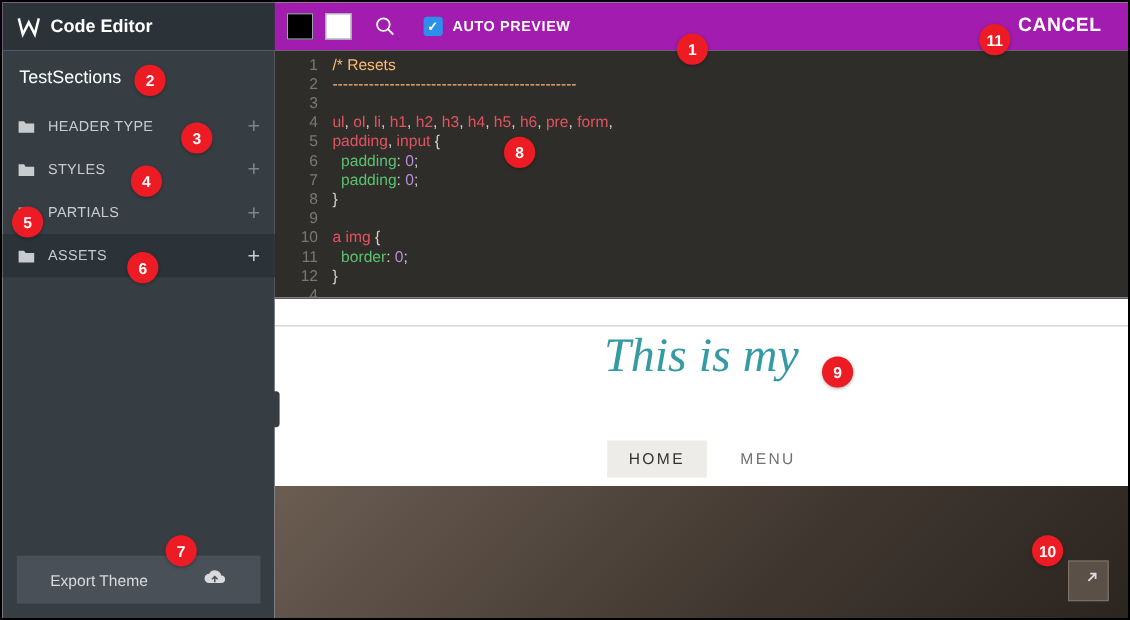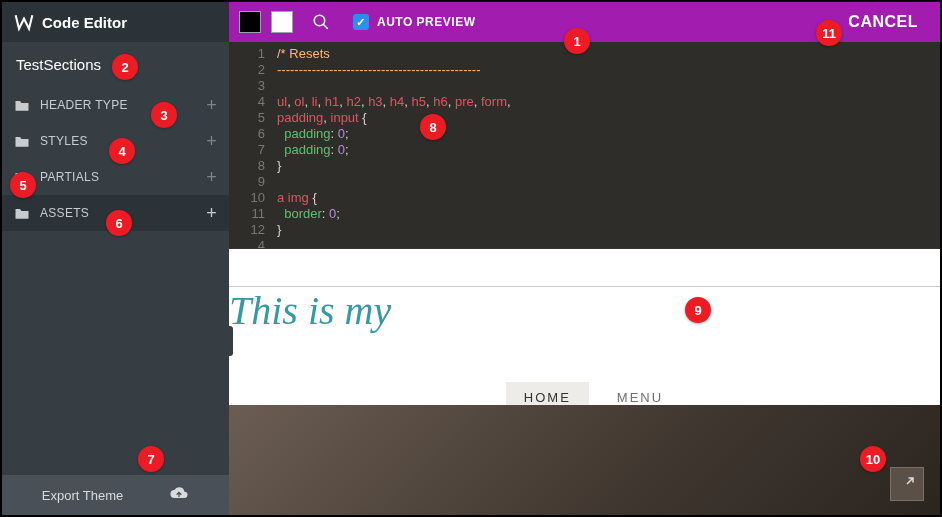--- a/index.html
+++ b/index.html
@@ -22,34 +22,34 @@
 .main{display:flex;height:calc(100% - 40px)}
 .sidebar{width:227px;background:#363e44;color:#c8ccce;display:flex;flex-direction:column}
 .section-title{padding:14px 14px;font-size:15px;color:#ffffff}
 .side-item{height:36px;display:flex;align-items:center;padding:0 12px;font-size:12px;font-weight:500;letter-spacing:.3px;cursor:pointer}
 .side-item .folder{width:16px;height:13px;margin-right:10px}
 .side-item .folder svg{width:16px;height:13px;fill:#c8ccce}
 .side-item .plus{margin-left:auto;font-size:18px;color:#7d858b;font-weight:300}
 .side-item.active{background:#2b3238}
 .side-item.active .plus{color:#c8ccce}
 .side-spacer{flex:1}
-.export-btn{height:40px;background:#495058;display:flex;align-items:center;justify-content:center;font-size:13px;color:#d8dadc;cursor:pointer}
+.export-btn{margin:12px;height:40px;background:#495058;display:flex;align-items:center;justify-content:center;font-size:13px;color:#d8dadc;cursor:pointer}
 .export-btn .cloud{margin-left:46px}
 .content{flex:1;display:flex;flex-direction:column}
 .editor{background:#2f2d2a;color:#d4d4d4;font-family:Menlo,Consolas,monospace;font-size:13px;line-height:16px;padding:4px 0;height:206px;overflow:hidden;position:relative}
 .editor .line{display:flex}
 .editor .gutter{width:48px;text-align:right;padding-right:12px;color:#7a7875}
 .editor .code{white-space:pre}
 .c-comment{color:#fdba74}
 .c-sel{color:#e0535f}
 .c-prop{color:#5ac26f}
 .c-punc{color:#d6d3ce}
 .c-val{color:#b98dd9}
 .preview{flex:1;background:#fff;position:relative;border-top:1px solid #333;overflow:hidden}
-.preview .inner{padding-top:55px;}
+.preview .inner{padding-top:40px;text-align:center}
 .preview .site-title{font-family:"Brush Script MT",cursive;font-size:40px;color:#349aa3;font-style:italic}
 .preview .nav{margin-top:48px;display:flex;justify-content:center;gap:28px;font-size:13px;letter-spacing:2px;color:#707070}
 .preview .nav .active{background:#eeece8;padding:8px 18px;color:#333}
 .preview .nav span{padding:8px 0}
 .preview .hr{border-top:1px solid #ccc;margin-top:-18px}
 .preview .hero{position:absolute;bottom:0;left:0;right:0;height:110px;background:linear-gradient(135deg,#6b5d52 0%,#3f362f 60%,#2b2520 100%)}
 .expand-btn{position:absolute;bottom:14px;right:16px;width:34px;height:34px;background:#5a5048;border:1px solid #7a7068;display:flex;align-items:center;justify-content:center;cursor:pointer}
 .expand-btn svg{width:18px;height:18px;fill:none;stroke:#ddd;stroke-width:2}
 .badge{position:absolute;width:26px;height:26px;background:#ed1c24;border-radius:50%;color:#fff;font-size:13px;font-weight:600;display:flex;align-items:center;justify-content:center;z-index:100;box-shadow:0 1px 3px rgba(0,0,0,.3)}
 .divider-handle{position:absolute;left:225px;top:324px;width:6px;height:30px;background:#363e44;border-radius:0 3px 3px 0}

